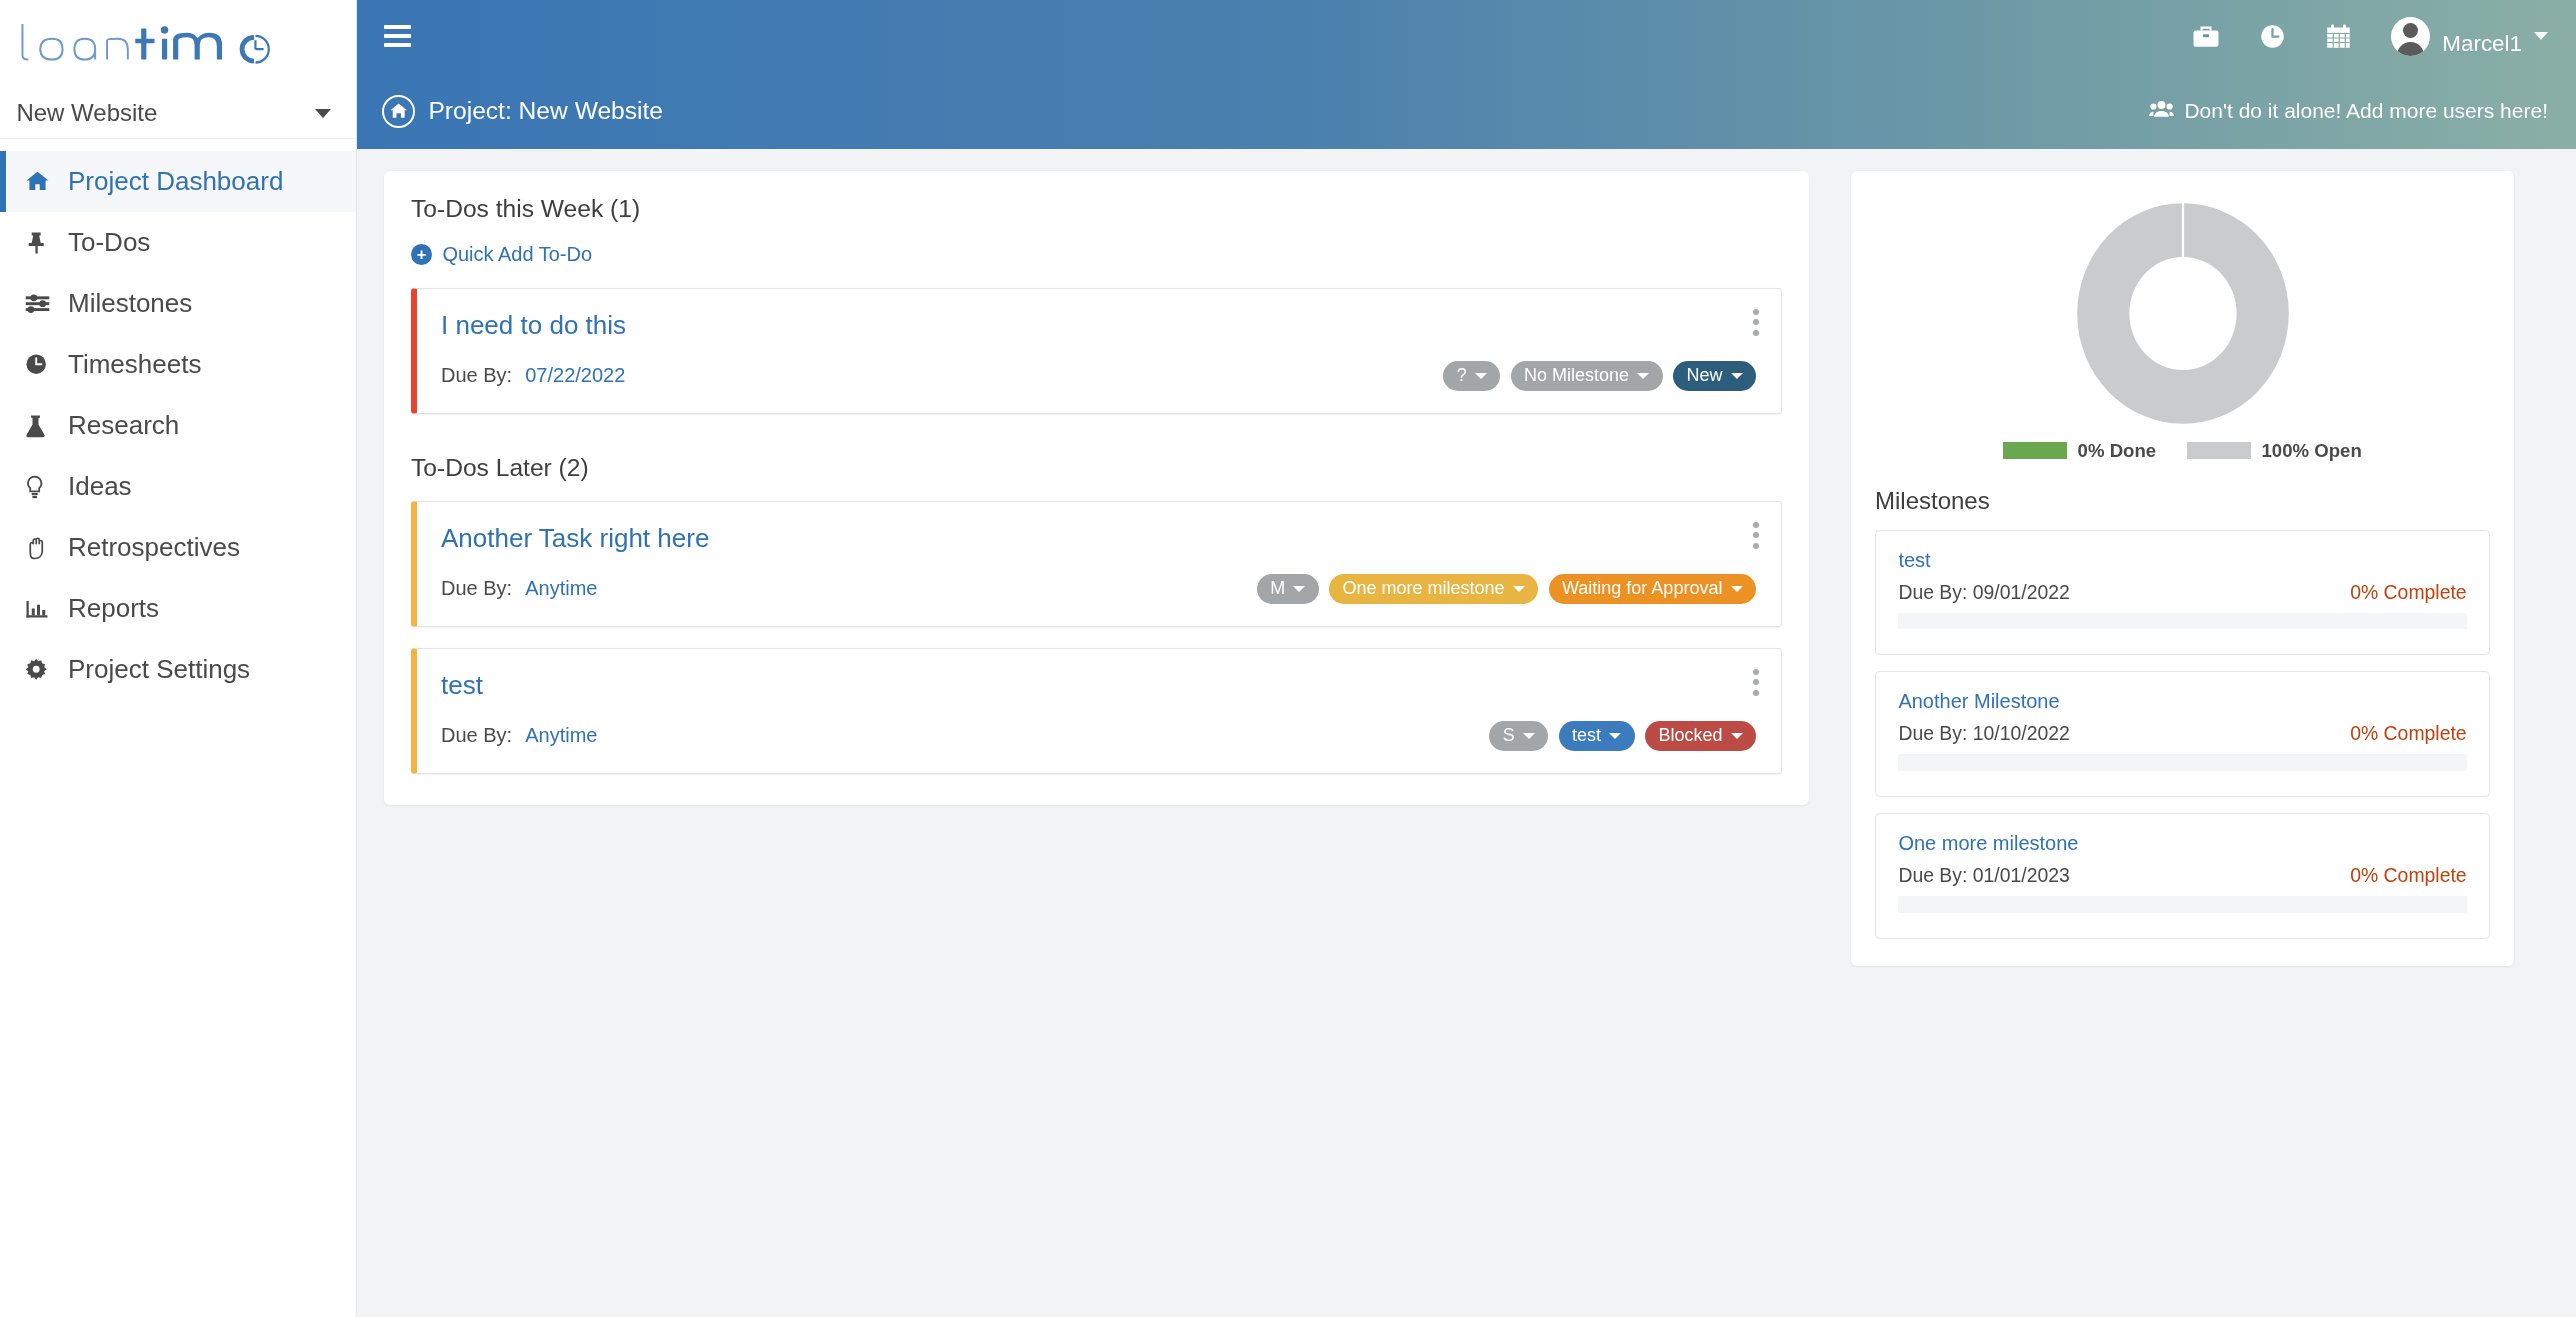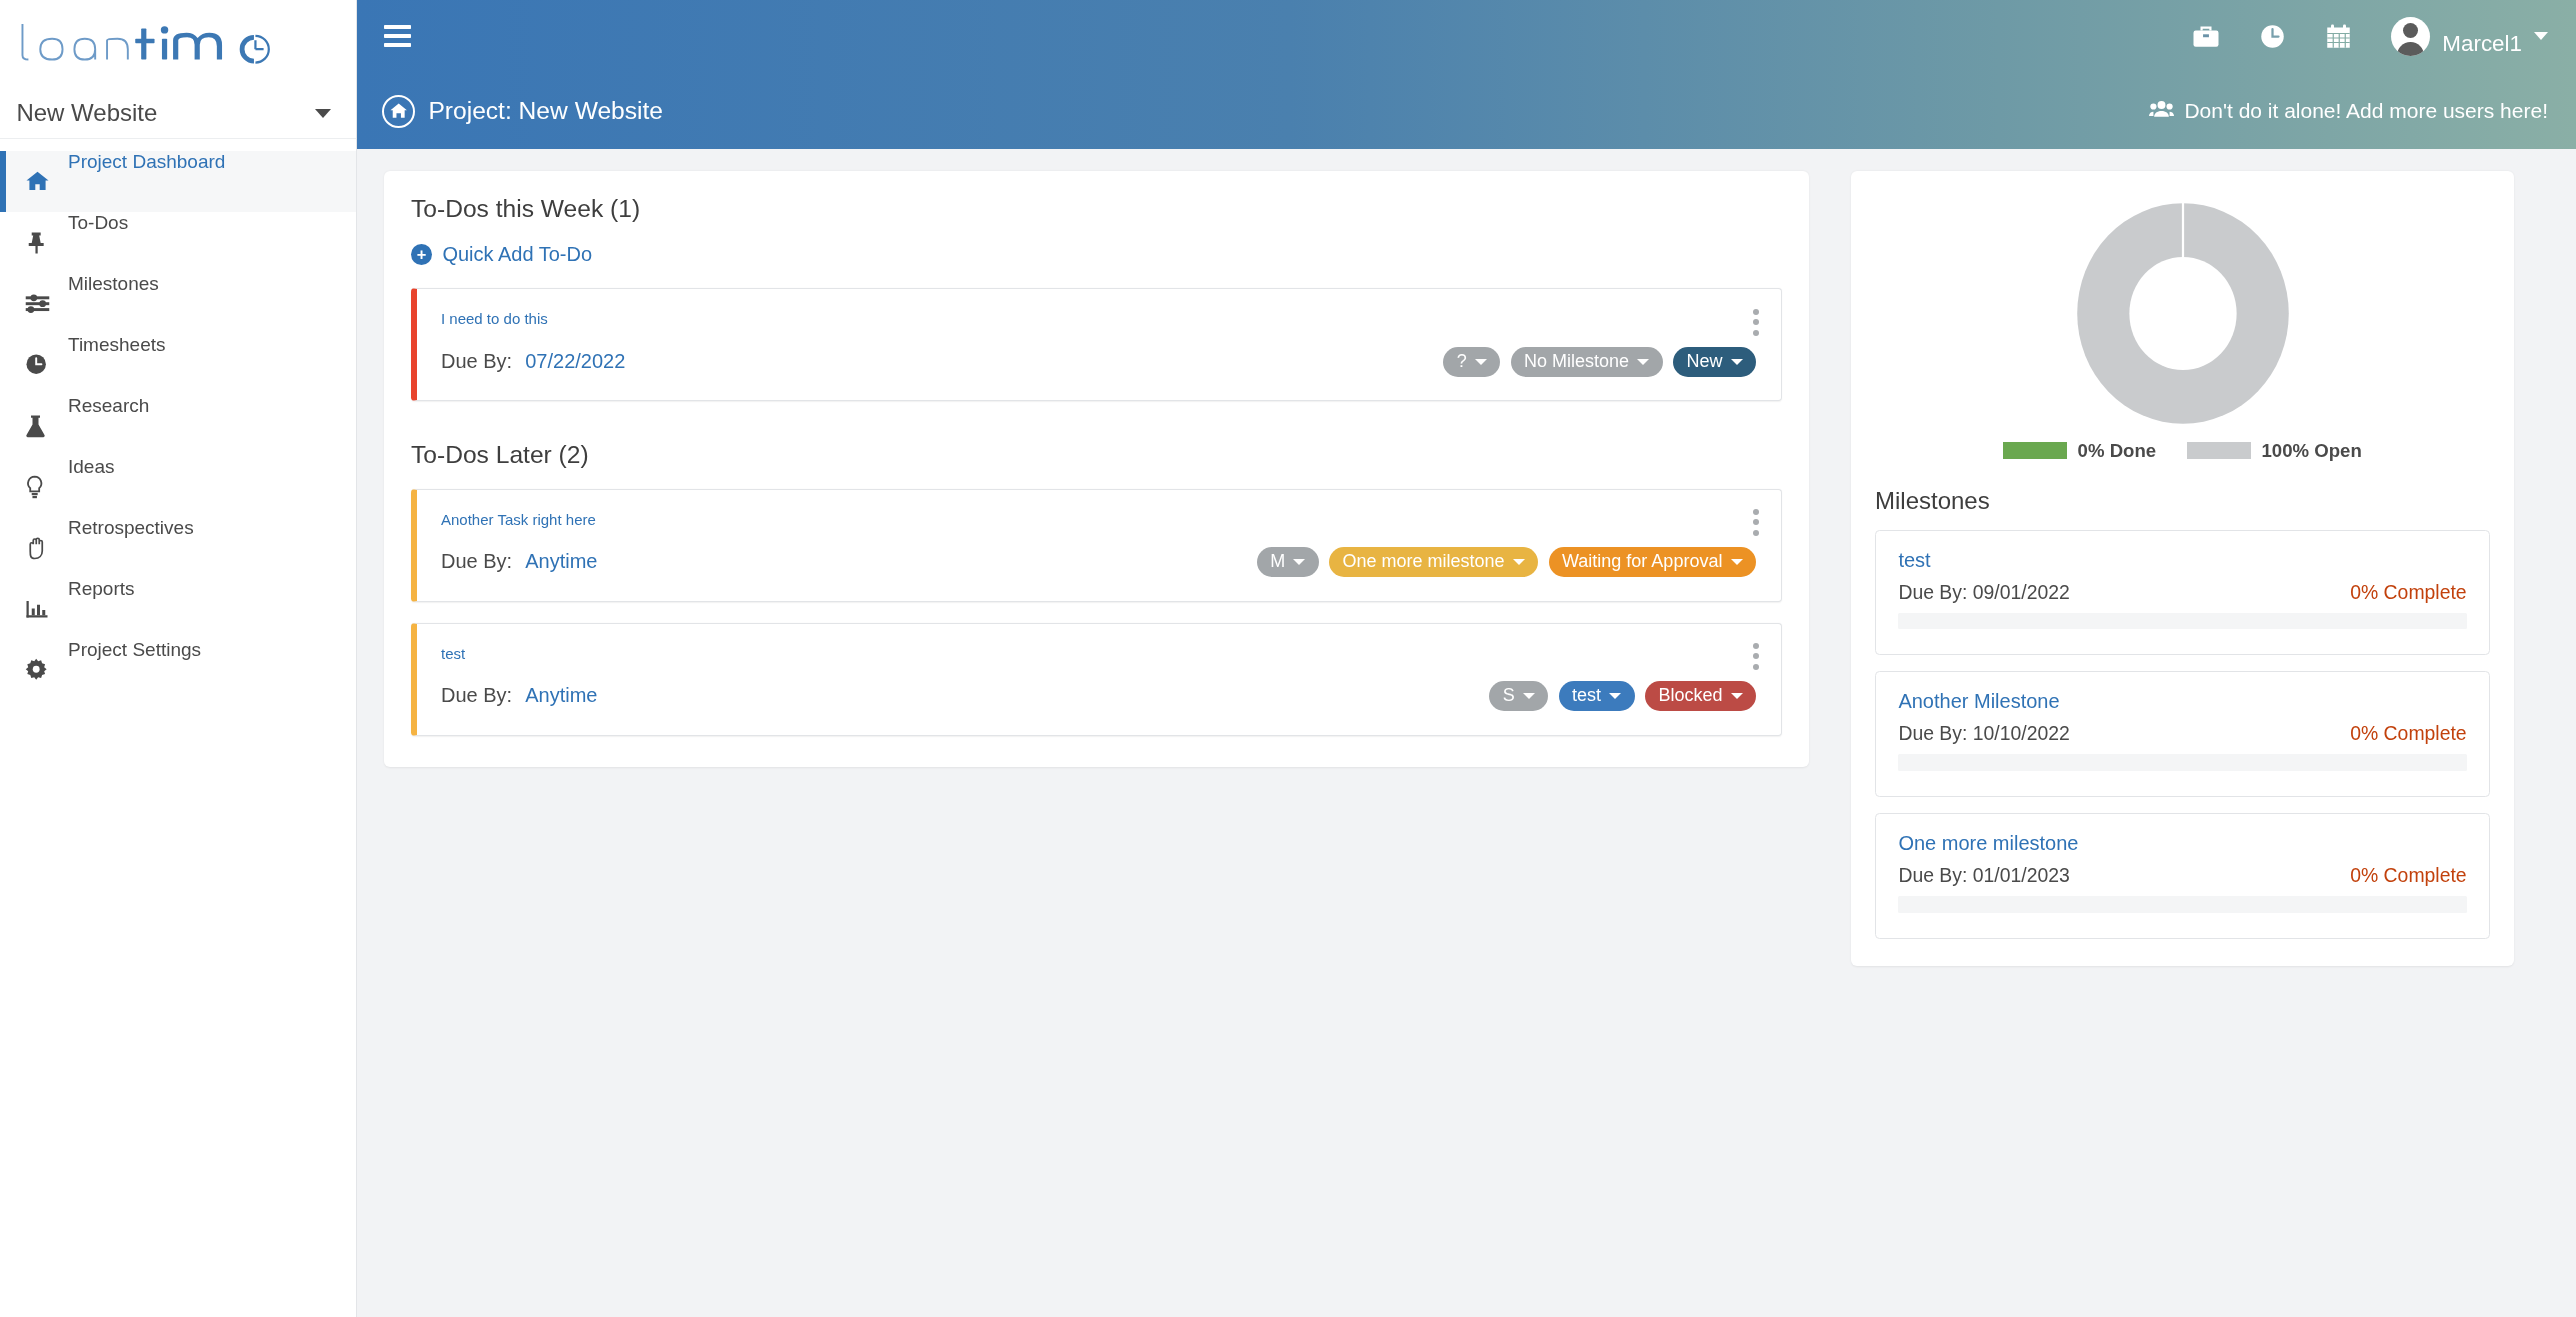--- a/index.html
+++ b/index.html
@@ -29,24 +29,24 @@
     font-size: 24px; color: #4a4a4a; font-weight: 400;
   }
   .caret-down {
     width: 0; height: 0;
     border-left: 8.2px solid transparent;
     border-right: 8.2px solid transparent;
     border-top: 9px solid #4a4a4a;
   }
   .nav { padding-top: 12px; }
   .nav-item {
-    display: flex; 
+    display: flex; align-items: center;
     height: 61px; padding-left: 25px;
     cursor: pointer; position: relative;
-    color: #4a4a4a; font-size: 19px;
+    color: #4a4a4a; font-size: 26px;
   }
   .nav-item.active {
     background: #f6f7f8; color: #2f72b5;
   }
   .nav-item.active::before {
     content:""; position: absolute; left: 0; top: 0;
     width: 6px; height: 100%; background: #2f72b5;
   }
   .nav-icon {
     width: 34px; display: flex; align-items: center; justify-content: flex-start;
@@ -145,21 +145,21 @@
     border: 0.7px solid #e2e4e7;
     border-left-width: 6.7px;
     border-radius: 3.7px;
     box-shadow: 0 0.7px 1.5px rgba(0,0,0,.06);
     padding: 21px 25px 22.4px 24px;
     position: relative;
     margin-bottom: 21px;
     min-height: 113px;
   }
   .todo-title {
-    color: #2f72b5; font-size: 15px; margin-bottom: 19.4px;
+    color: #2f72b5; font-size: 26px; margin-bottom: 19.4px;
     display: inline-block; cursor: pointer;
   }
   .todo-bottom { display: flex; align-items: center; justify-content: space-between; }
   .due-line { font-size: 20px; color: #4a4a4a; }
   .due-line .due-val { color: #2f72b5; margin-left: 7.5px; cursor: pointer; }
   .badges { display: flex; align-items: center; gap: 10.4px; }
   .badge {
     display: inline-flex; align-items: center; gap: 8.2px;
     height: 30px; padding: 0 13.4px;
     border-radius: 15px;

